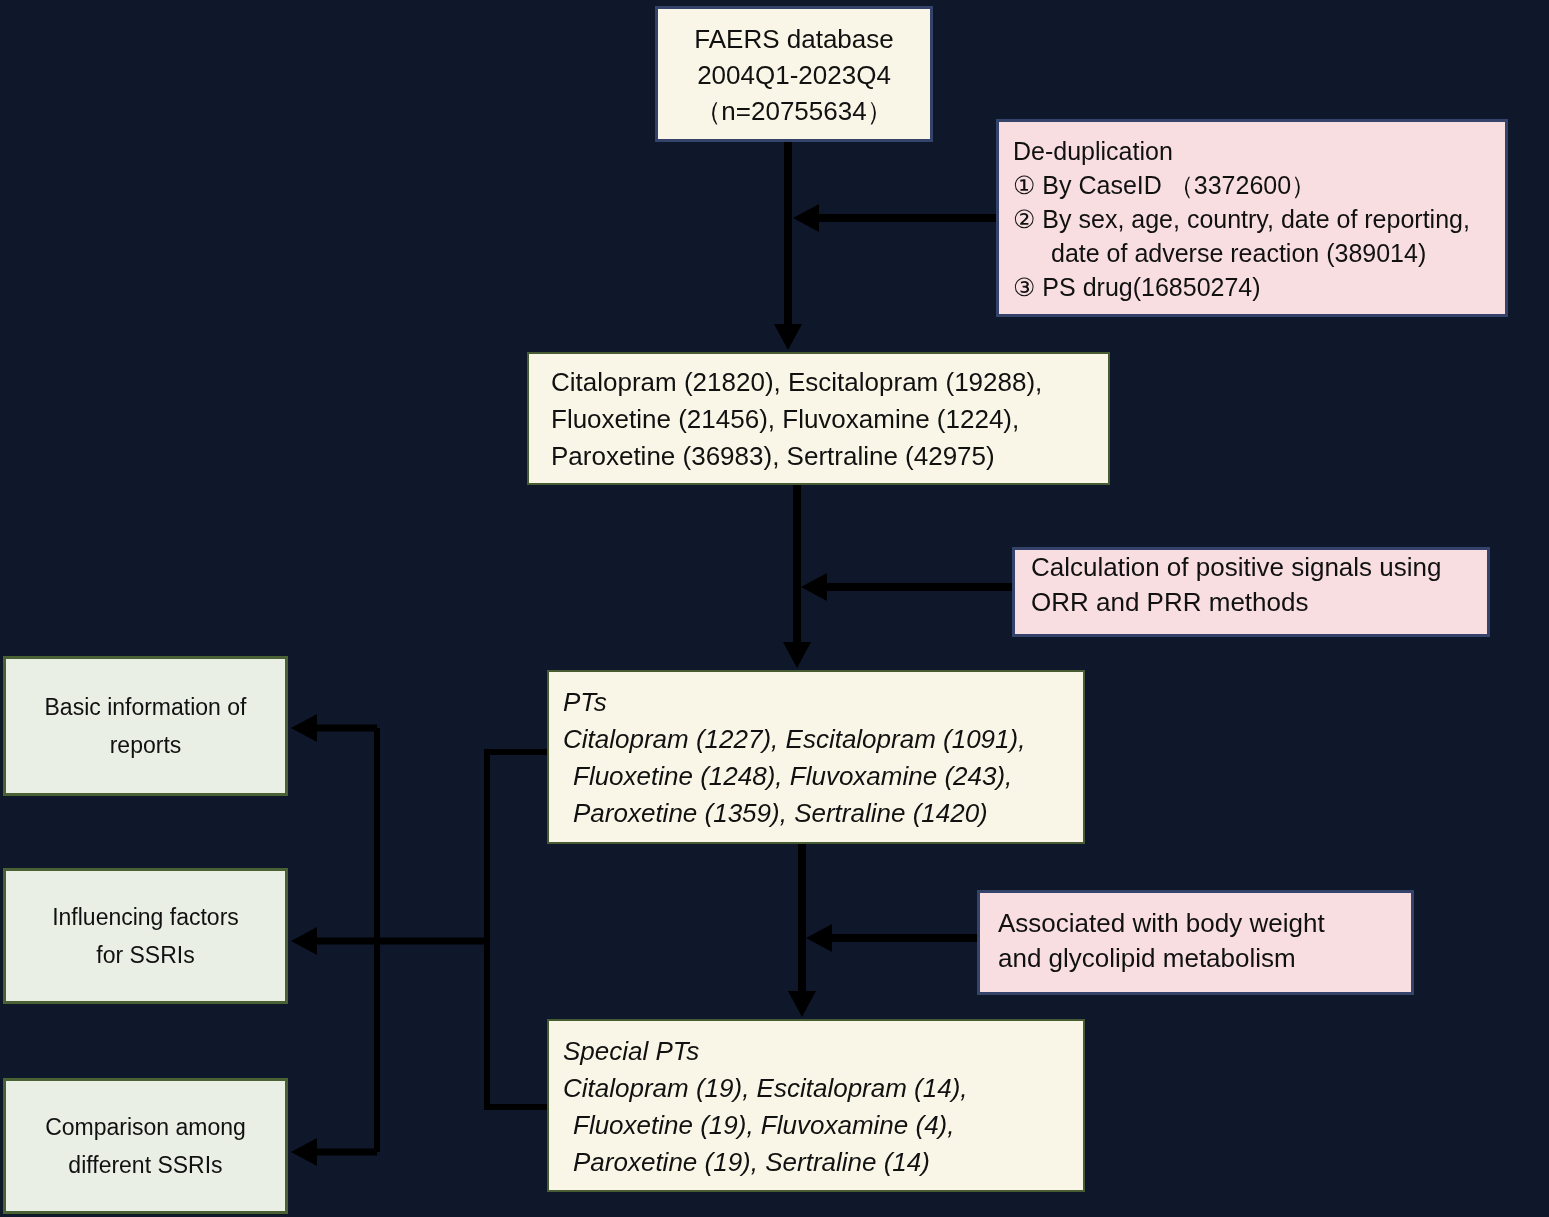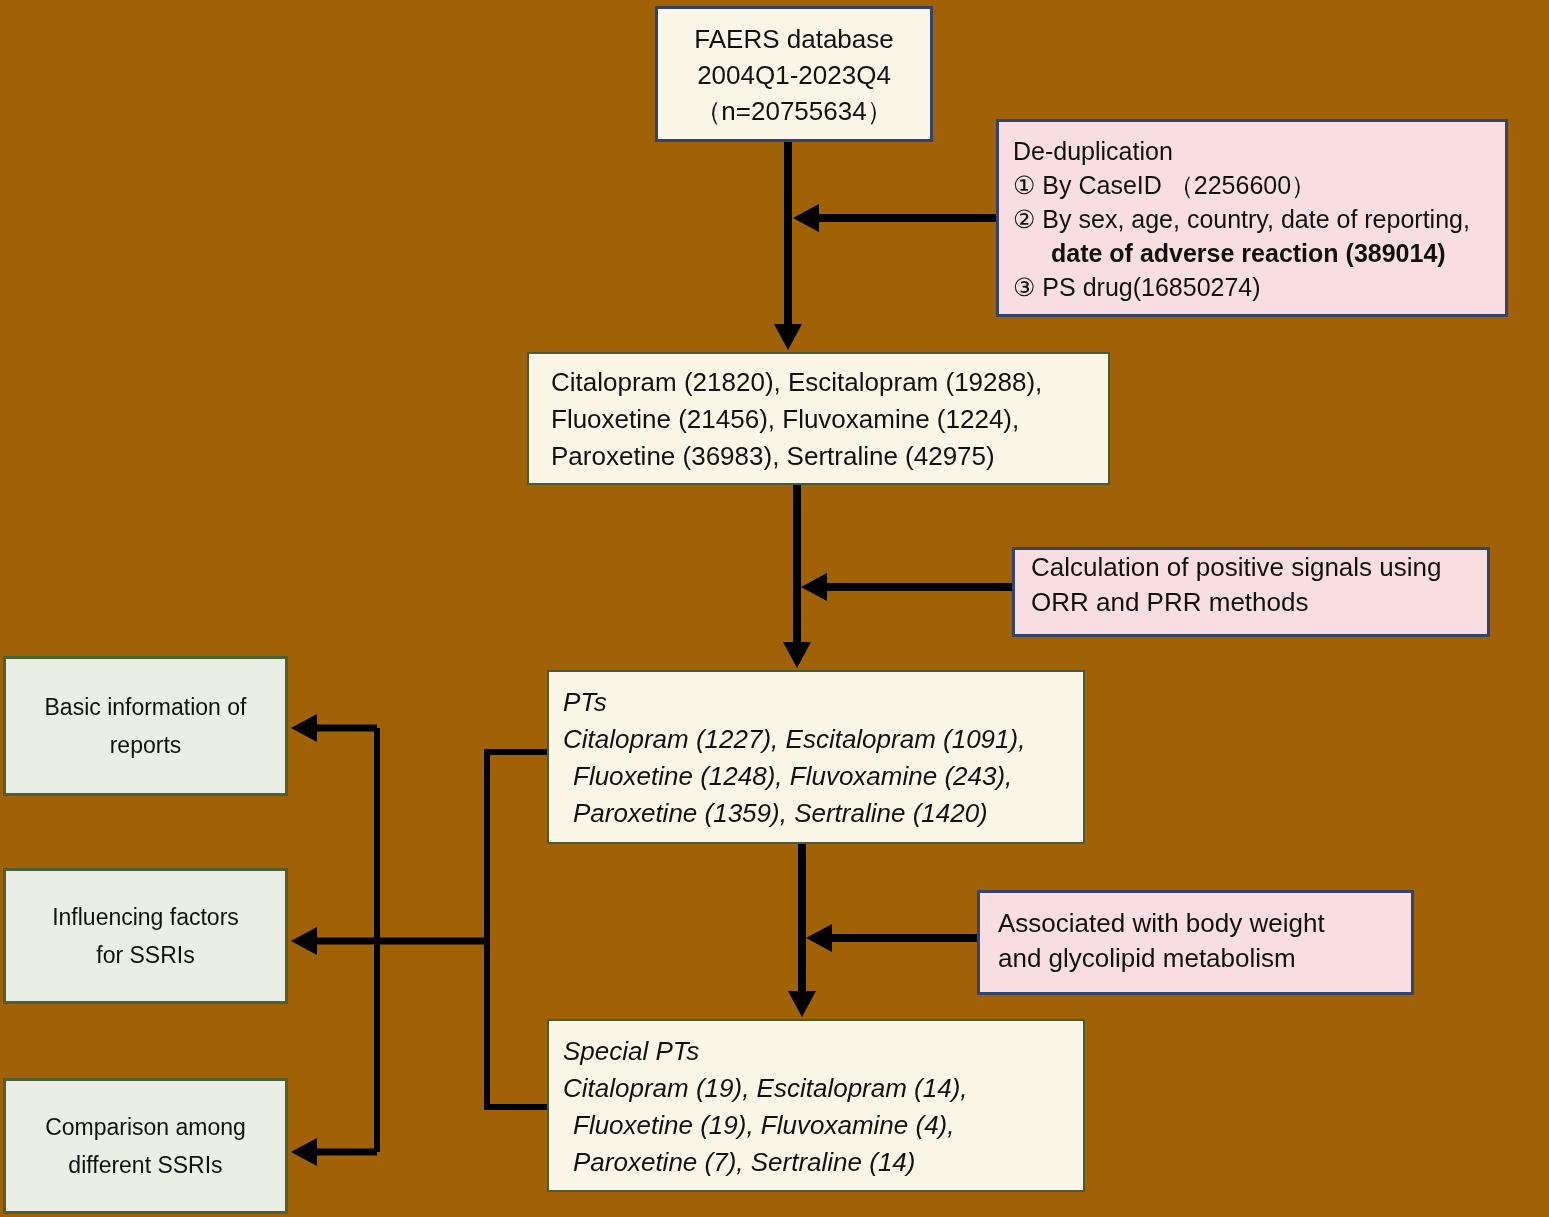--- a/index.html
+++ b/index.html
@@ -4,21 +4,21 @@
 <style>
   html, body {
     margin: 0;
     padding: 0;
     background: #ffffff;
   }
   .canvas {
     position: relative;
     width: 1549px;
     height: 1217px;
-    background: #a16207;
+    background: #0f172a;
     font-family: "Liberation Sans", sans-serif;
     color: #111111;
     overflow: hidden;
   }
   .arrow-layer {
     position: absolute;
     left: 0;
     top: 0;
     width: 1549px;
     height: 1217px;
@@ -59,21 +59,21 @@
   .dedup {
     padding: 12px 14px;
     font-size: 25px;
     line-height: 34px;
   }
   .calcbox { padding: 0 16px; line-height: 35px; }
   .assocbox { padding: 13px 18px; line-height: 35px; }
   .listbox { padding: 10px 12px; line-height: 37px; }
   .ptsbox { padding: 12px 14px; line-height: 37px; font-style: italic; }
   .indent-sm { padding-left: 10px; }
-  .indent-hang { padding-left: 38px; font-weight: bold; }
+  .indent-hang { padding-left: 38px; }
   .stroke { stroke: #000000; fill: none; }
   .head { fill: #000000; stroke: none; }
 </style>
 </head>
 <body>
 
 <div class="canvas">
 
   <svg class="arrow-layer" viewBox="0 0 1549 1217" xmlns="http://www.w3.org/2000/svg">
 
@@ -110,21 +110,21 @@
   </svg>
 
   <div class="box faers" style="left:655px; top:6px; width:278px; height:136px;">
     <div class="line">FAERS database</div>
     <div class="line">2004Q1-2023Q4</div>
     <div class="line">（n=20755634）</div>
   </div>
 
   <div class="box pink dedup" style="left:996px; top:119px; width:512px; height:198px;">
     <div class="line">De-duplication</div>
-    <div class="line">① By CaseID （2256600）</div>
+    <div class="line">① By CaseID （3372600）</div>
     <div class="line">② By sex, age, country, date of reporting,</div>
     <div class="line indent-hang">date of adverse reaction (389014)</div>
     <div class="line">③ PS drug(16850274)</div>
   </div>
 
   <div class="box cream listbox" style="left:527px; top:352px; width:583px; height:133px;">
     <div class="line indent-sm">Citalopram (21820), Escitalopram (19288),</div>
     <div class="line indent-sm">Fluoxetine (21456), Fluvoxamine (1224),</div>
     <div class="line indent-sm">Paroxetine (36983), Sertraline (42975)</div>
   </div>
@@ -143,21 +143,21 @@
 
   <div class="box pink assocbox" style="left:977px; top:890px; width:437px; height:105px;">
     <div class="line">Associated with body weight</div>
     <div class="line">and glycolipid metabolism</div>
   </div>
 
   <div class="box cream ptsbox" style="left:547px; top:1019px; width:538px; height:173px;">
     <div class="line">Special PTs</div>
     <div class="line">Citalopram (19), Escitalopram (14),</div>
     <div class="line indent-sm">Fluoxetine (19), Fluvoxamine (4),</div>
-    <div class="line indent-sm">Paroxetine (7), Sertraline (14)</div>
+    <div class="line indent-sm">Paroxetine (19), Sertraline (14)</div>
   </div>
 
   <div class="box greenbox" style="left:3px; top:656px; width:285px; height:140px;">
     <div class="line">Basic information of</div>
     <div class="line">reports</div>
   </div>
 
   <div class="box greenbox" style="left:3px; top:1078px; width:285px; height:136px;">
     <div class="line">Comparison among</div>
     <div class="line">different SSRIs</div>

